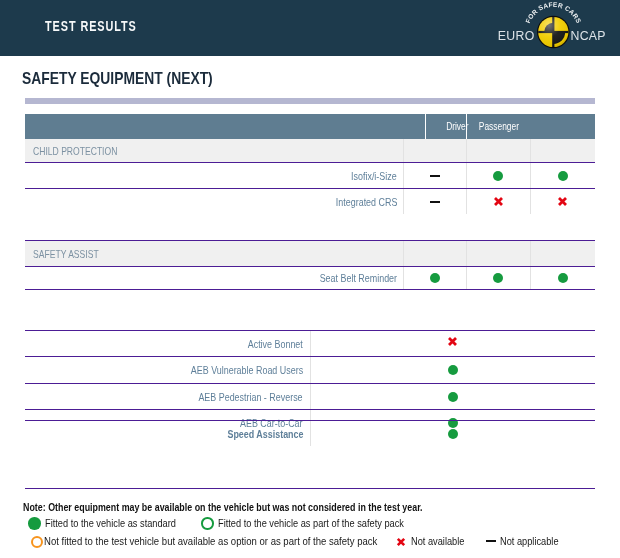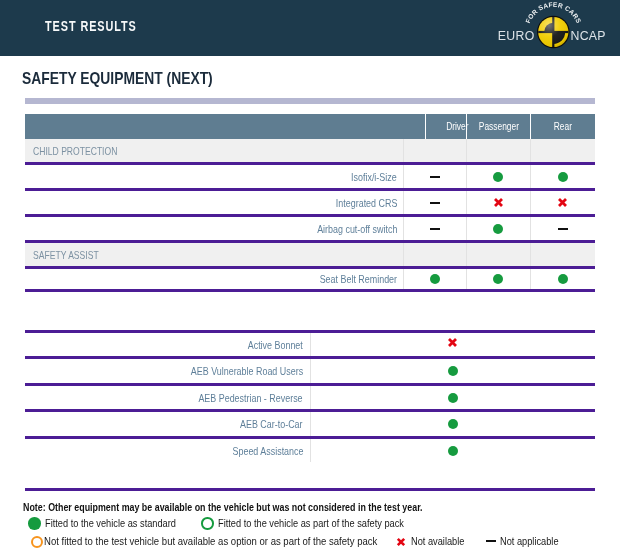--- a/index.html
+++ b/index.html
@@ -20,21 +20,21 @@
   .sect{background:#f0f0f0;}
   .sectlbl{position:absolute;left:8px;top:50%;transform:translateY(-50%) scaleX(0.78);
            transform-origin:left center;font-size:11px;color:#7c91a2;letter-spacing:0px;white-space:nowrap;}
   .rlbl{position:absolute;top:50%;transform:translateY(-50%) scaleX(0.85);
         transform-origin:right center;font-size:10.5px;color:#5e7f99;white-space:nowrap;}
   .hdrow{background:#5f7d91;}
   .hcell{position:absolute;top:0;height:100%;color:#fff;font-size:10px;
          display:flex;align-items:center;justify-content:center;border-left:1px solid #fff;box-sizing:border-box;}
   .hcell span{transform:scaleX(0.84);}
   .vline{position:absolute;top:0;width:1px;height:100%;background:#e2e2e2;}
-  .bord{border-top:3px solid #4c1d95;}
+  .bord{border-top:1px solid #4c1d95;}
   .sym{position:absolute;top:0;height:100%;display:flex;align-items:center;justify-content:center;}
   .dot{width:10px;height:10px;border-radius:50%;background:#169b3f;}
   .dash{width:10px;height:2px;background:#111;}
   
   .leg{font-size:11px;color:#1a1a1a;white-space:nowrap;line-height:12.5px;
        transform:scaleX(0.84);transform-origin:left center;}
   #note{left:23px;top:501px;font-size:11px;font-weight:bold;color:#111;line-height:12px;
         transform:scaleX(0.807);transform-origin:left center;white-space:nowrap;}
   .ring{box-sizing:border-box;border-radius:50%;background:#fff;}
 </style>
@@ -74,23 +74,20 @@
 
   <div class="abs tbl" style="top:114px;height:175px;">
 
     <div class="row hdrow" style="top:0;height:25px;">
       <div class="hcell" style="left:358px;width:63px;margin-left:42px;">
         <span>Driver</span>
       </div>
       <div class="hcell" style="left:441px;width:64px;">
         <span>Passenger</span>
       </div>
-      <div class="hcell" style="left:505px;width:65px;">
-        <span>Rear</span>
-      </div>
     </div>
 
     <div class="row sect" style="top:25px;height:23px;">
       <div class="sectlbl">CHILD PROTECTION</div>
       <div class="vline" style="left:378px;"></div>
       <div class="vline" style="left:441px;"></div>
       <div class="vline" style="left:505px;"></div>
     </div>
 
     <div class="row bord" style="top:48px;height:26px;">
@@ -122,35 +119,20 @@
           <path d="M2 2 L9 9 M9 2 L2 9" stroke="#e30613" stroke-width="2.8"></path>
         </svg>
       </div>
       <div class="sym" style="left:505px;width:65px;">
         <svg width="11" height="11" viewBox="0 0 11 11">
           <path d="M2 2 L9 9 M9 2 L2 9" stroke="#e30613" stroke-width="2.8"></path>
         </svg>
       </div>
     </div>
 
-    <div class="row bord" style="top:100px;height:26px;">
-      <div class="rlbl" style="right:198px;">Airbag cut-off switch</div>
-      <div class="vline" style="left:378px;"></div>
-      <div class="vline" style="left:441px;"></div>
-      <div class="vline" style="left:505px;"></div>
-      <div class="sym" style="left:378px;width:63px;">
-        <div class="dash"></div>
-      </div>
-      <div class="sym" style="left:441px;width:64px;">
-        <div class="dot"></div>
-      </div>
-      <div class="sym" style="left:505px;width:65px;">
-        <div class="dash"></div>
-      </div>
-    </div>
 
     <div class="row bord" style="top:152px;height:23px;">
       <div class="rlbl" style="right:198px;">Seat Belt Reminder</div>
       <div class="vline" style="left:378px;"></div>
       <div class="vline" style="left:441px;"></div>
       <div class="vline" style="left:505px;"></div>
       <div class="sym" style="left:378px;width:63px;">
         <div class="dot"></div>
       </div>
       <div class="sym" style="left:441px;width:64px;">
@@ -194,21 +176,21 @@
         <div class="dot"></div>
       </div>
     </div>
     <div class="row bord" style="top:104px;height:27px;">
       <div class="rlbl" style="right:292px;">AEB Car-to-Car</div>
       <div class="vline" style="left:285px;"></div>
       <div class="sym" style="left:285px;width:285px;">
         <div class="dot"></div>
       </div>
     </div>
-    <div class="row bord" style="top:131px;height:26px;">
+    <div class="row bord" style="top:115px;height:26px;font-weight:bold;">
       <div class="rlbl" style="right:292px;">Speed Assistance</div>
       <div class="vline" style="left:285px;"></div>
       <div class="sym" style="left:285px;width:285px;">
         <div class="dot"></div>
       </div>
     </div>
     <div class="row bord" style="top:183px;height:0;"></div>
   </div>
 
   <div class="abs" id="note">Note: Other equipment may be available on the vehicle but was not considered in the test year.</div>

